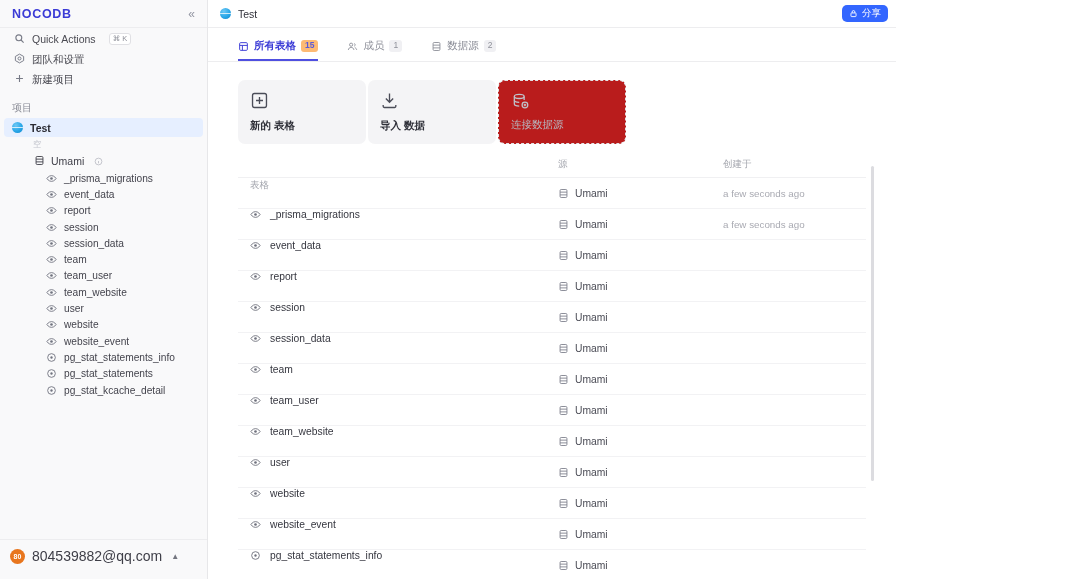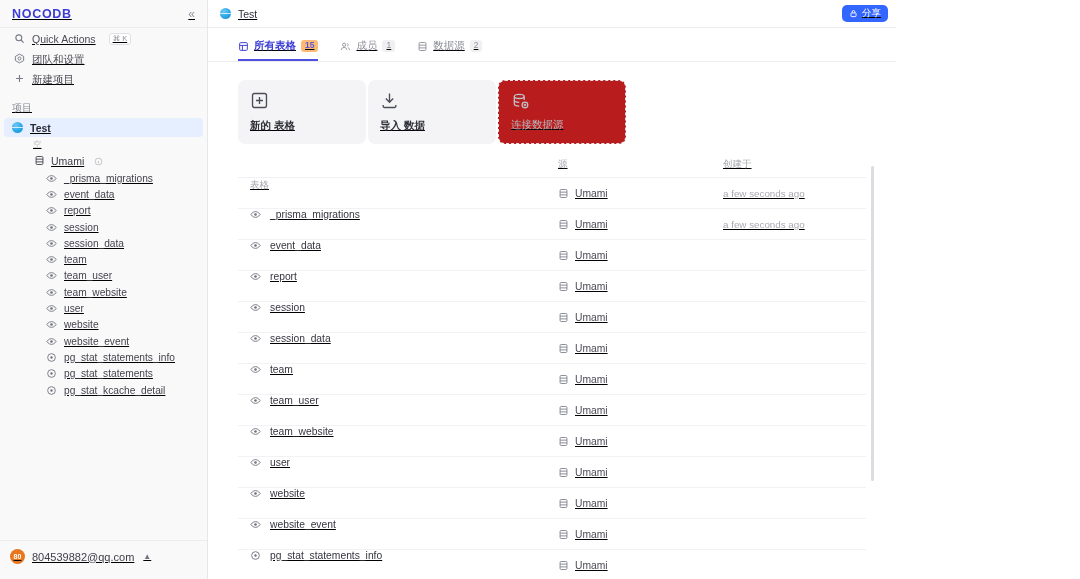--- a/index.html
+++ b/index.html
@@ -3,21 +3,21 @@
 <meta charset="utf-8">
 <style>
   * { box-sizing: border-box; margin: 0; padding: 0; }
   html, body {
     width: 1080px; height: 579px;
     font-family: "Liberation Sans", "DejaVu Sans", sans-serif;
     background: #ffffff;
     overflow: hidden;
     -webkit-font-smoothing: antialiased;
   }
-  .app { display: flex; width: 896px; height: 579px; text-decoration: underline; }
+  .app { display: flex; width: 896px; height: 579px; }
 
   
   .sidebar {
     width: 208px; height: 579px;
     background: #f9f9fa;
     border-right: 1px solid #e7e7e9;
     display: flex; flex-direction: column;
     position: relative;
   }
   .sb-top {
@@ -87,21 +87,21 @@
   }
   .tbl-row .ic { color:#70737f; width:11px; height:11px; display:inline-flex; flex:0 0 11px; }
 
   .sb-bottom { border-top: 1px solid #ededef; padding: 6px 8px 8px; }
   .user-row { display:flex; align-items:center; gap:7px; padding: 2px 2px 7px; cursor:pointer; }
   .avatar {
     width: 15px; height: 15px; border-radius: 50%;
     background: #e8761e; color:#fff; font-size:7px; font-weight:700;
     display:flex; align-items:center; justify-content:center; flex:0 0 15px;
   }
-  .user-email { font-size: 11px; color: #3e3e47; }
+  .user-email { font-size: 14px; color: #3e3e47; }
   .caret-up { color:#73757f; font-size: 8px; margin-left:2px; }
   .cloud-btn {
     position: relative; height: 20px; border:1px solid #cdd6f5; border-radius:5px;
     background:#fff; display:flex; align-items:center; justify-content:center;
     font-size:10px; color:#6a6d78; cursor:pointer;
   }
   .cloud-q { position:absolute; right:6px; top:50%; transform:translateY(-50%); color:#a5a7b0; display:inline-flex; }
 
   
   .main { flex:1; height:579px; display:flex; flex-direction:column; background:#fff; min-width:0; }
@@ -110,21 +110,21 @@
     padding: 0 8px 0 12px; border-bottom: 1px solid #ededef;
   }
   .topbar .crumb { display:flex; align-items:center; gap:7px; font-size:10.5px; color:#31313a; }
   .share-btn {
     margin-left:auto; display:flex; align-items:center; gap:4px;
     background:#3366ff; color:#fff; border-radius:5px;
     height:17px; padding: 0 7px; font-size:9.5px; cursor:pointer;
   }
   .share-btn .ic { display:inline-flex; }
 
-  .tabs { display:flex; align-items:flex-end; gap:22px; padding: 10px 0 0 30px; height: 33px; }
+  .tabs { display:flex; align-items:flex-end; gap:29px; padding: 10px 0 0 30px; height: 33px; }
   .tab {
     display:flex; align-items:center; gap:5px; height: 23px;
     font-size:10.5px; color:#8b8d97; cursor:pointer; padding-bottom:5px;
     border-bottom: 2px solid transparent; position:relative;
   }
   .tab.active { color:#3b3bd6; font-weight:700; border-bottom-color:#4f4fe0; }
   .tab .ic { display:inline-flex; }
   .cnt {
     font-size:8.5px; background:#f0f0f3; color:#8e9099;
     border-radius:3px; padding:1px 4px; line-height:1.1;

